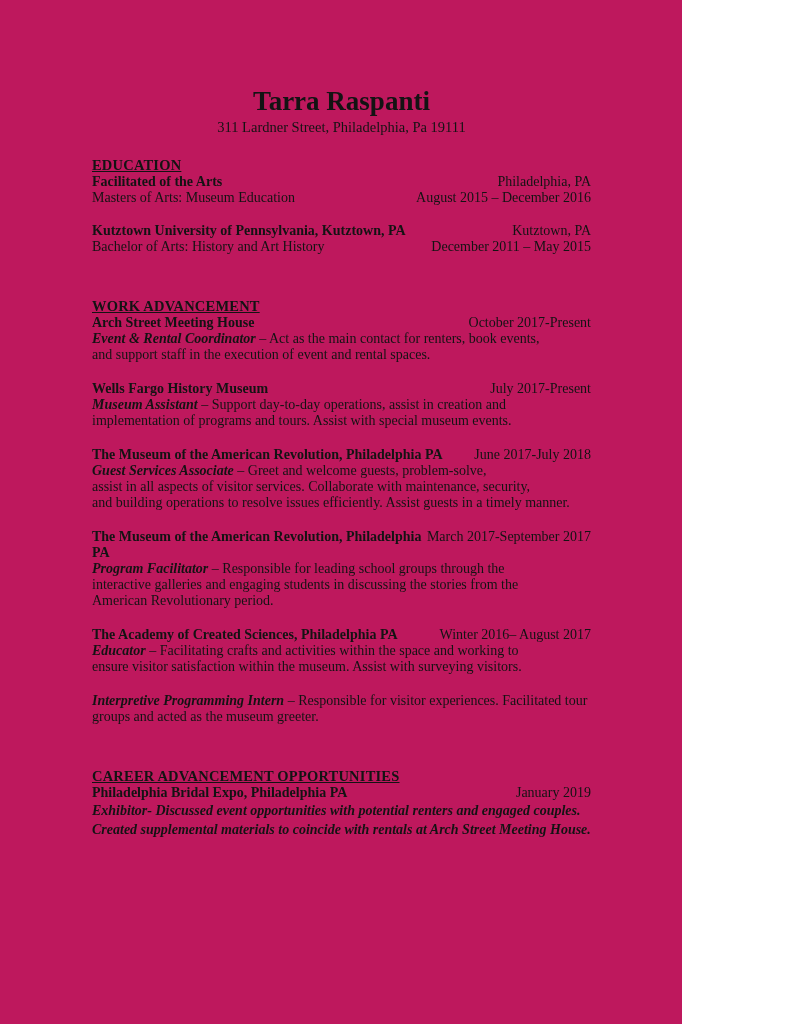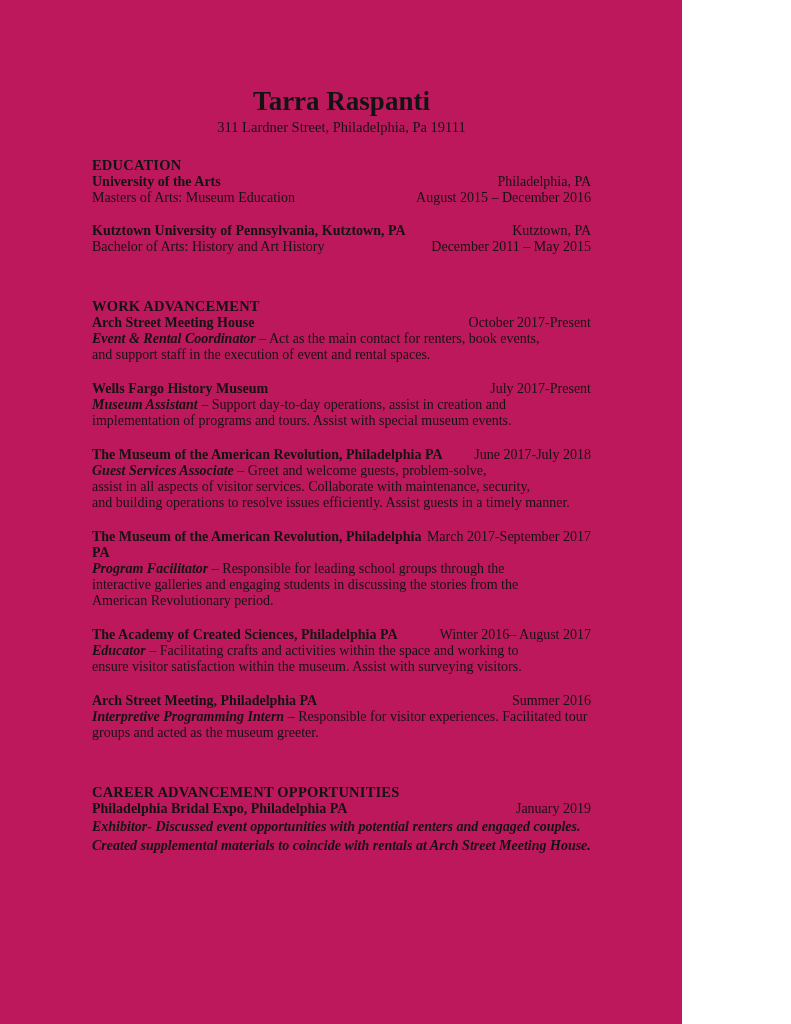--- a/index.html
+++ b/index.html
@@ -25,20 +25,21 @@
     line-height: 30px;
     font-weight: bold;
     margin-bottom: 3px;
   }
   .header-line { font-size: 14.5px; line-height: 16px; }
   
   .section-heading {
     font-size: 14.5px;
     line-height: 17px;
     font-weight: bold;
+    text-decoration: underline;
     letter-spacing: 0.2px;
   }
   .section-education { margin-top: 22px; }
   .section-work { margin-top: 43px; }
   .section-career { margin-top: 43px; }
   .row {
     display: flex;
     justify-content: space-between;
     align-items: baseline;
   }
@@ -59,21 +60,21 @@
     <header class="resume-header">
       <div class="person-name">Tarra Raspanti</div>
       <div class="header-line">311 Lardner Street, Philadelphia, Pa 19111</div>
     </header>
 
     <section class="section-education">
       <h2 class="section-heading">EDUCATION</h2>
 
       <div class="edu-entry">
         <div class="row">
-          <span class="bold">University of the Arts</span>
+          <span class="bold">Facilitated of the Arts</span>
           <span class="dates">Philadelphia, PA</span>
         </div>
         <div class="row">
           <span>Masters of Arts: Museum Education</span>
           <span class="dates">August 2015 – December 2016</span>
         </div>
       </div>
 
       <div class="edu-entry">
         <div class="row">
@@ -131,24 +132,20 @@
       <div class="job-entry">
         <div class="row">
           <span class="bold">The Academy of Created Sciences, Philadelphia PA</span>
           <span class="dates">Winter 2016– August 2017</span>
         </div>
         <div><span class="italic">Educator</span> <span class="job-desc">– Facilitating crafts and activities within the space and working to
 ensure visitor satisfaction within the museum. Assist with surveying visitors.</span></div>
       </div>
 
       <div class="job-entry">
-        <div class="row">
-          <span class="bold">Arch Street Meeting, Philadelphia PA</span>
-          <span class="dates">Summer 2016</span>
-        </div>
         <div><span class="italic">Interpretive Programming Intern</span> <span class="job-desc">– Responsible for visitor experiences. Facilitated tour
 groups and acted as the museum greeter.</span></div>
       </div>
     </section>
 
     <section class="section-career">
       <h2 class="section-heading">CAREER ADVANCEMENT OPPORTUNITIES</h2>
 
       <div>
         <div class="row">

